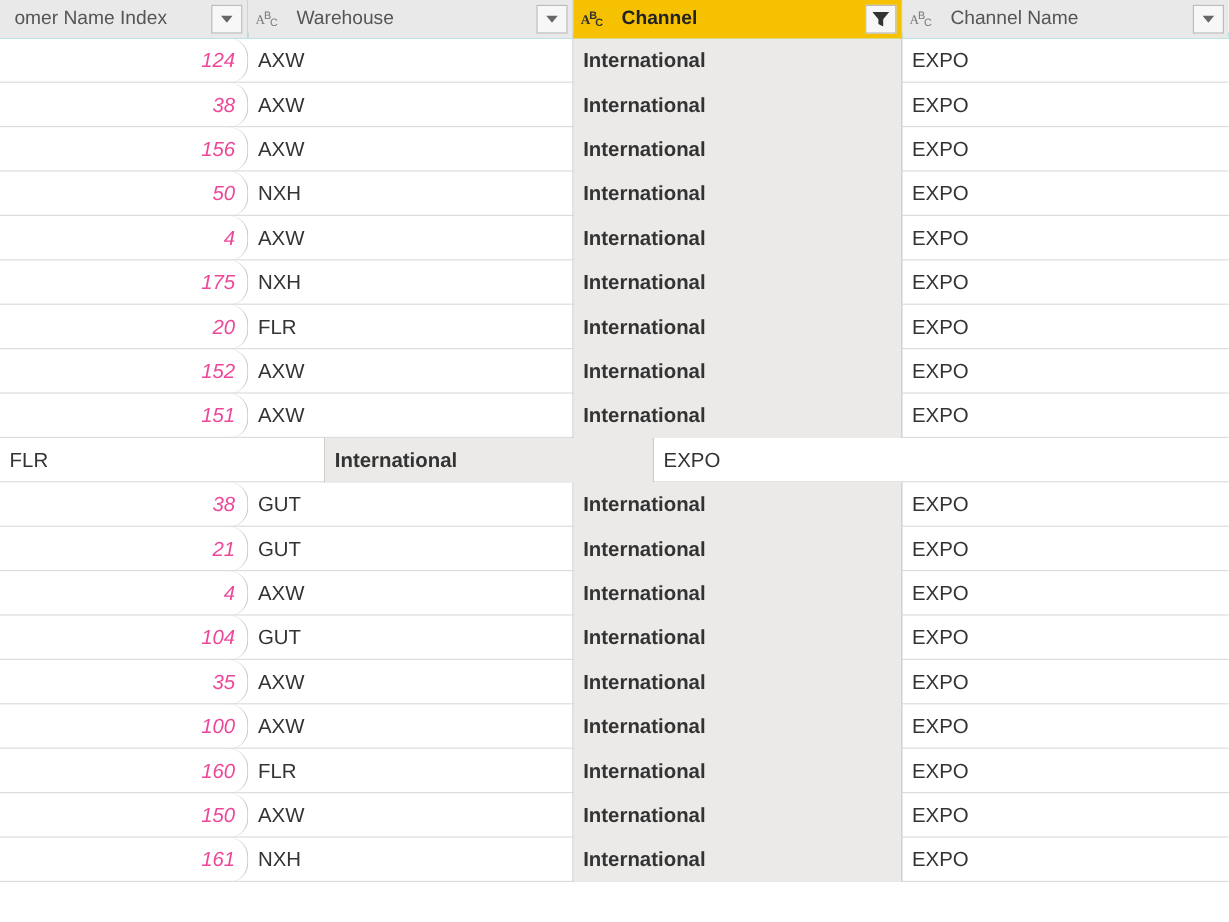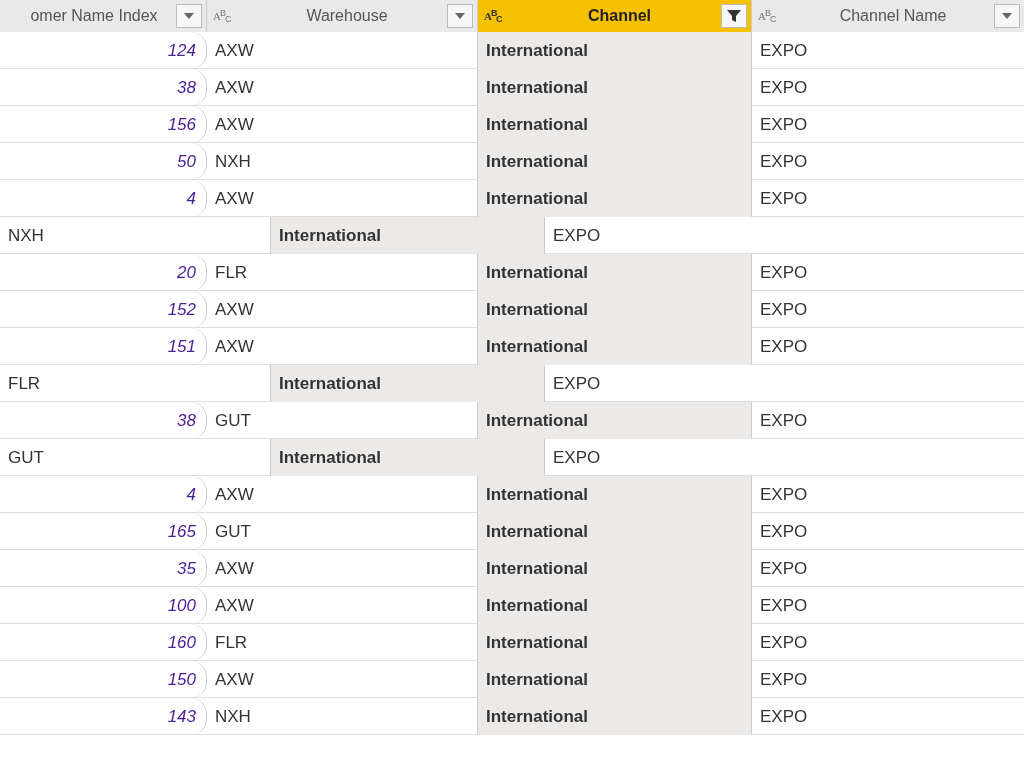--- a/index.html
+++ b/index.html
@@ -33,21 +33,20 @@
   .col-code  { flex: 0 0 272px; }
   .hcell {
     background: #e9e9e9;
     display: flex;
     align-items: center;
     height: 32px;
     font-size: 16px;
     color: #555;
     position: relative;
     padding-left: 6px;
-    text-align: center;
   }
   .hcell.selected { background: #f6c100; color: #222; font-weight: 600; }
   .hcell .label { flex: 1; padding-left: 6px; white-space: nowrap; overflow: hidden; }
   .type-icon {
     width: 28px;
     display: inline-flex;
     align-items: center;
     font-size: 13px;
     color: #777;
   }
@@ -68,21 +67,21 @@
     display: flex;
     align-items: center;
     padding: 0 8px;
     height: 37px;
     font-size: 17px;
     color: #333;
   }
   .cell.num {
     justify-content: flex-end;
     font-style: italic;
-    color: #4c1d95;
+    color: #ec4899;
     padding-right: 10px;
     border-radius: 16px;
   }
   .cell.ch {
     background: #eceae8;
   }
 </style>
 </head>
 <body>
 
@@ -174,20 +173,21 @@
         <div class="cell ch col-ch">International</div>
         <div class="cell col-code">EXPO</div>
       </div>
       <div class="data-row">
         <div class="cell num col-idx">4</div>
         <div class="cell col-wh">AXW</div>
         <div class="cell ch col-ch">International</div>
         <div class="cell col-code">EXPO</div>
       </div>
       <div class="data-row">
+        <div class="cell num col-idx">175</div>
         <div class="cell col-wh">NXH</div>
         <div class="cell ch col-ch">International</div>
         <div class="cell col-code">EXPO</div>
       </div>
       <div class="data-row">
         <div class="cell num col-idx">20</div>
         <div class="cell col-wh">FLR</div>
         <div class="cell ch col-ch">International</div>
         <div class="cell col-code">EXPO</div>
       </div>
@@ -208,32 +208,33 @@
         <div class="cell ch col-ch">International</div>
         <div class="cell col-code">EXPO</div>
       </div>
       <div class="data-row">
         <div class="cell num col-idx">38</div>
         <div class="cell col-wh">GUT</div>
         <div class="cell ch col-ch">International</div>
         <div class="cell col-code">EXPO</div>
       </div>
       <div class="data-row">
+        <div class="cell num col-idx">21</div>
         <div class="cell col-wh">GUT</div>
         <div class="cell ch col-ch">International</div>
         <div class="cell col-code">EXPO</div>
       </div>
       <div class="data-row">
         <div class="cell num col-idx">4</div>
         <div class="cell col-wh">AXW</div>
         <div class="cell ch col-ch">International</div>
         <div class="cell col-code">EXPO</div>
       </div>
       <div class="data-row">
-        <div class="cell num col-idx">165</div>
+        <div class="cell num col-idx">104</div>
         <div class="cell col-wh">GUT</div>
         <div class="cell ch col-ch">International</div>
         <div class="cell col-code">EXPO</div>
       </div>
       <div class="data-row">
         <div class="cell num col-idx">35</div>
         <div class="cell col-wh">AXW</div>
         <div class="cell ch col-ch">International</div>
         <div class="cell col-code">EXPO</div>
       </div>
@@ -249,20 +250,20 @@
         <div class="cell ch col-ch">International</div>
         <div class="cell col-code">EXPO</div>
       </div>
       <div class="data-row">
         <div class="cell num col-idx">150</div>
         <div class="cell col-wh">AXW</div>
         <div class="cell ch col-ch">International</div>
         <div class="cell col-code">EXPO</div>
       </div>
       <div class="data-row">
-        <div class="cell num col-idx">143</div>
+        <div class="cell num col-idx">161</div>
         <div class="cell col-wh">NXH</div>
         <div class="cell ch col-ch">International</div>
         <div class="cell col-code">EXPO</div>
       </div>
     </div>
 
 </div>
 
 </body></html>

